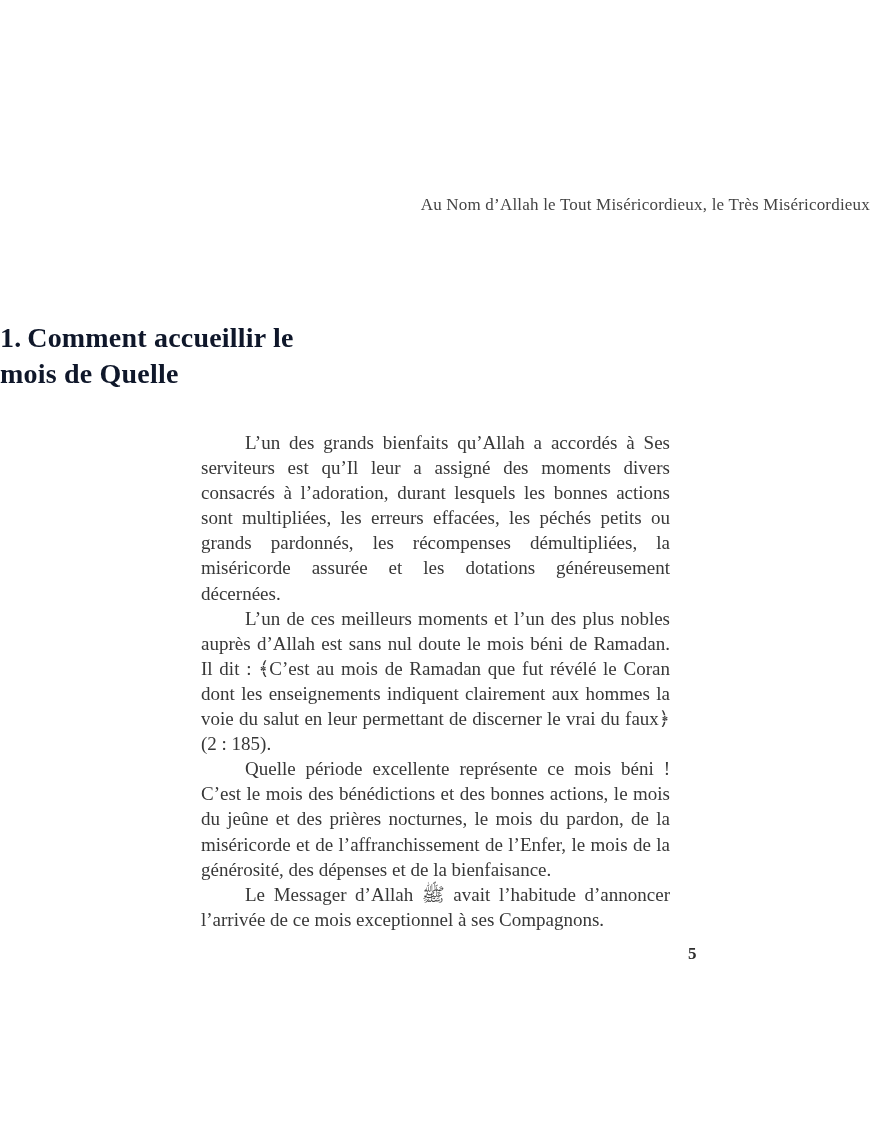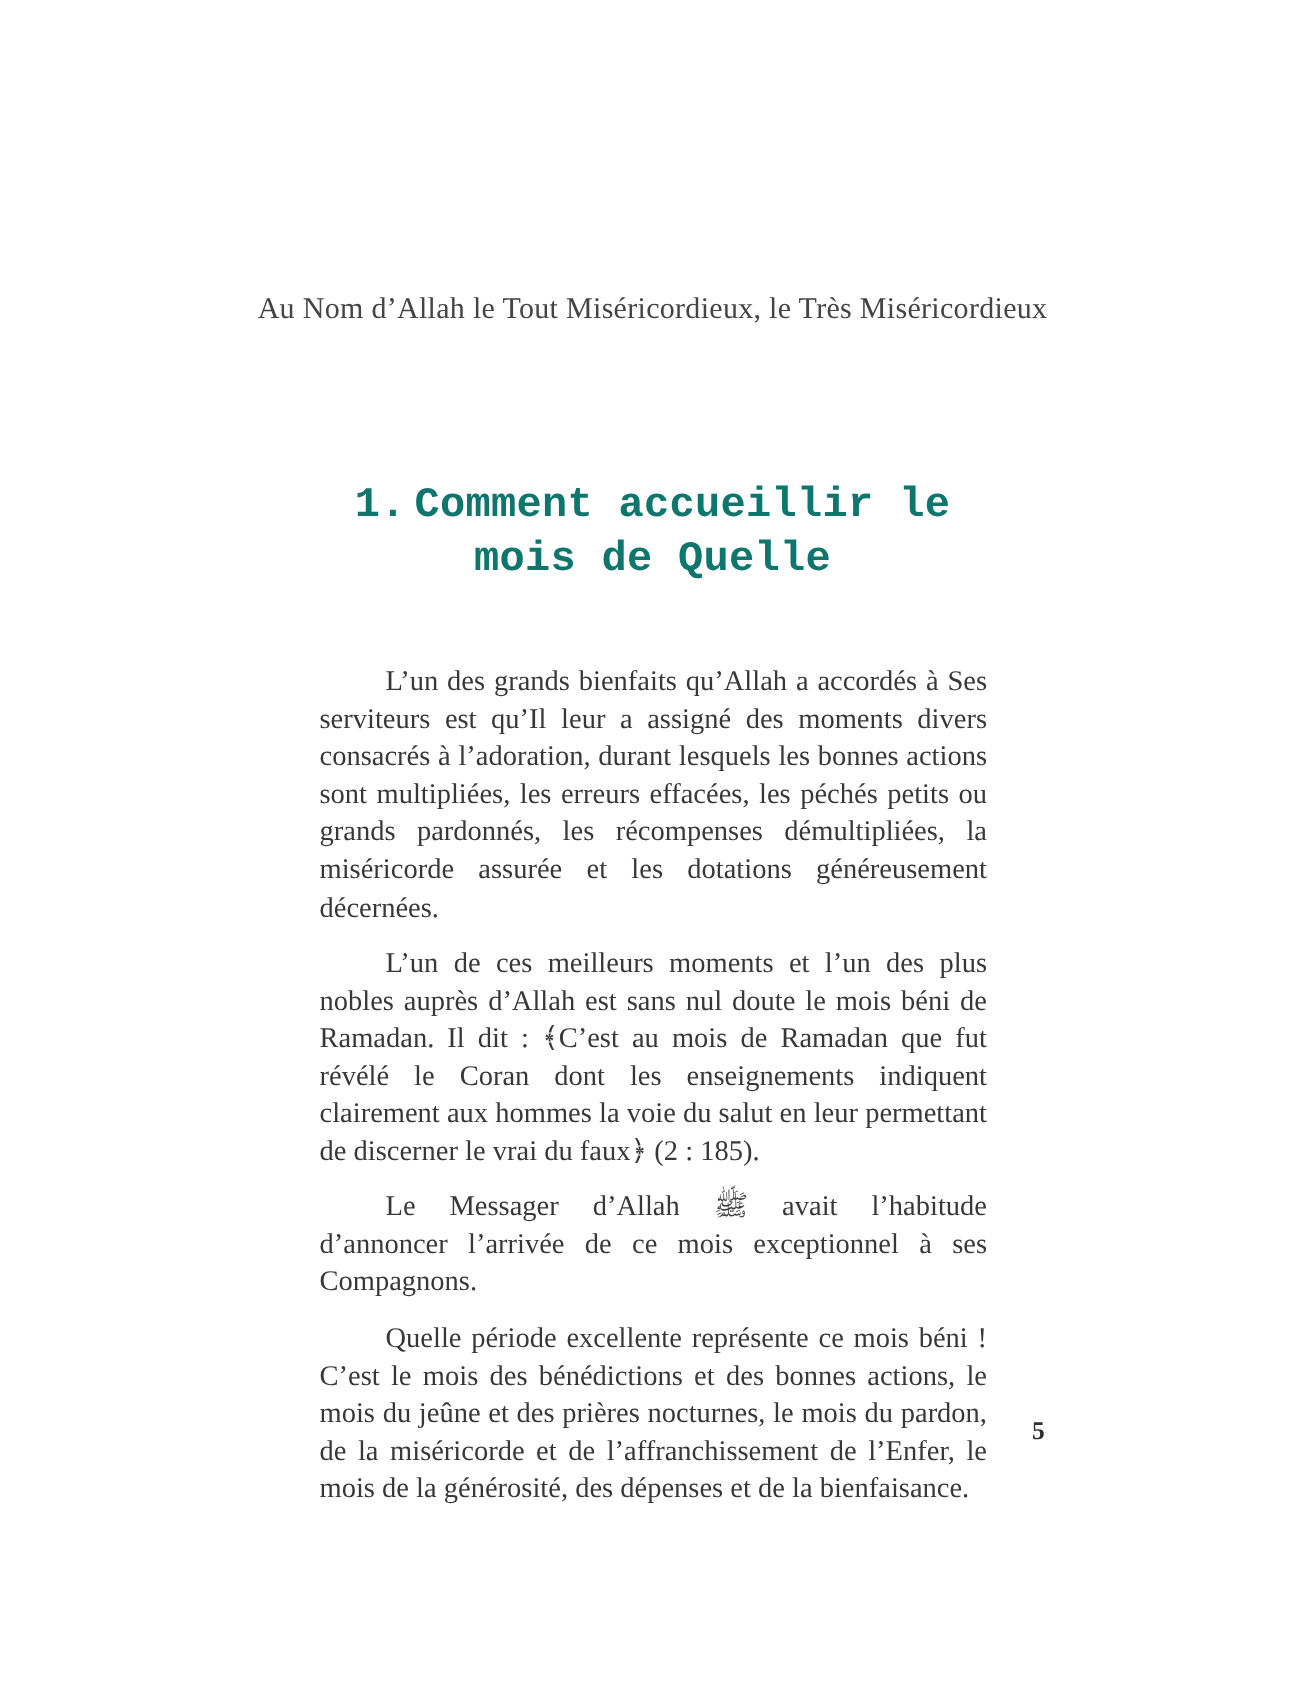--- a/index.html
+++ b/index.html
@@ -13,51 +13,50 @@
     height: 1131px;
     background: #ffffff;
     font-family: "Liberation Serif", "DejaVu Serif", serif;
     overflow: hidden;
   }
   .bismillah {
     position: absolute;
     top: 195px;
     left: 0;
     width: 100%;
-    text-align: center;
-    font-size: 20px;
+    text-align: right;
+    font-size: 17px;
     color: #444444;
     letter-spacing: 0.2px;
   }
   .chapter-title {
     position: absolute;
     top: 320px;
     left: 0;
     width: 100%;
     margin: 0;
-    text-align: center;
+    text-align: left;
     font-size: 28px;
     line-height: 36px;
     font-weight: 700;
-    color: #0f766e;
+    color: #0f172a;
     letter-spacing: 0.2px;
-    font-family: Liberation Mono, monospace;
   }
   .body-text {
     position: absolute;
     top: 430px;
     left: 201px;
     width: 469px;
     font-size: 19px;
     line-height: 25.1px;
     text-align: justify;
     color: #383838;
   }
   .body-text p {
-    margin: 12px;
+    margin: 0;
     padding: 0;
     text-indent: 44px;
   }
   .page-number {
     position: absolute;
     top: 944px;
     left: 688px;
     font-size: 17px;
     font-weight: 700;
     color: #2e2e2e;
@@ -71,19 +70,19 @@
   <div class="bismillah">Au Nom d’Allah le Tout Miséricordieux, le Très Miséricordieux</div>
 
   <h1 class="chapter-title">
     <span>1. Comment accueillir le</span><br>
     <span>mois de Quelle</span>
   </h1>
 
   <div class="body-text">
       <p>L’un des grands bienfaits qu’Allah a accordés à Ses serviteurs est qu’Il leur a assigné des moments divers consacrés à l’adoration, durant lesquels les bonnes actions sont multipliées, les erreurs effacées, les péchés petits ou grands pardonnés, les récompenses démultipliées, la miséricorde assurée et les dotations généreusement décernées.</p>
       <p>L’un de ces meilleurs moments et l’un des plus nobles auprès d’Allah est sans nul doute le mois béni de Ramadan. Il dit&nbsp;: ﴾C’est au mois de Ramadan que fut révélé le Coran dont les enseignements indiquent clairement aux hommes la voie du salut en leur permettant de discerner le vrai du faux﴿ (2&nbsp;:&nbsp;185).</p>
+      <p>Quelle période excellente représente ce mois béni&nbsp;! C’est le mois des bénédictions et des bonnes actions, le mois du jeûne et des prières nocturnes, le mois du pardon, de la miséricorde et de l’affranchissement de l’Enfer, le mois de la générosité, des dépenses et de la bienfaisance.</p>
       <p>Le Messager d’Allah ﷺ avait l’habitude d’annoncer l’arrivée de ce mois exceptionnel à ses Compagnons.</p>
-      <p>Quelle période excellente représente ce mois béni&nbsp;! C’est le mois des bénédictions et des bonnes actions, le mois du jeûne et des prières nocturnes, le mois du pardon, de la miséricorde et de l’affranchissement de l’Enfer, le mois de la générosité, des dépenses et de la bienfaisance.</p>
     </div>
 
   <div class="page-number">5</div>
 
 </div>
 
 </body></html>

